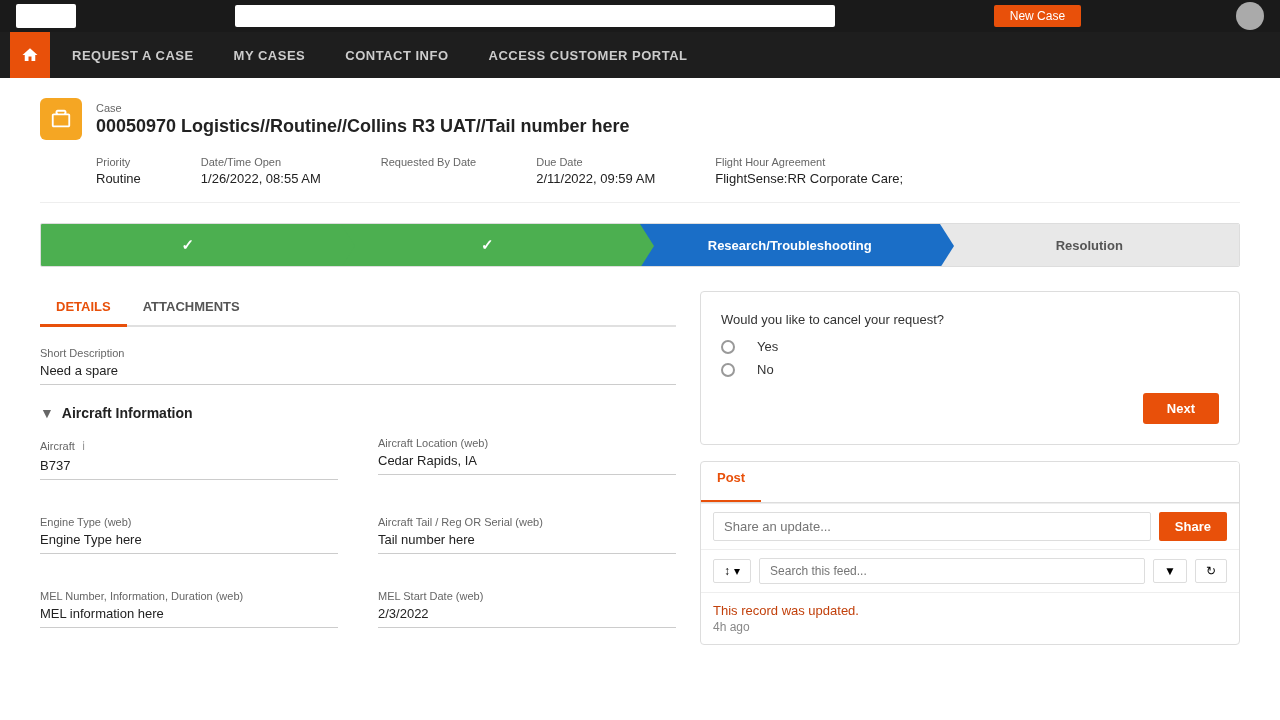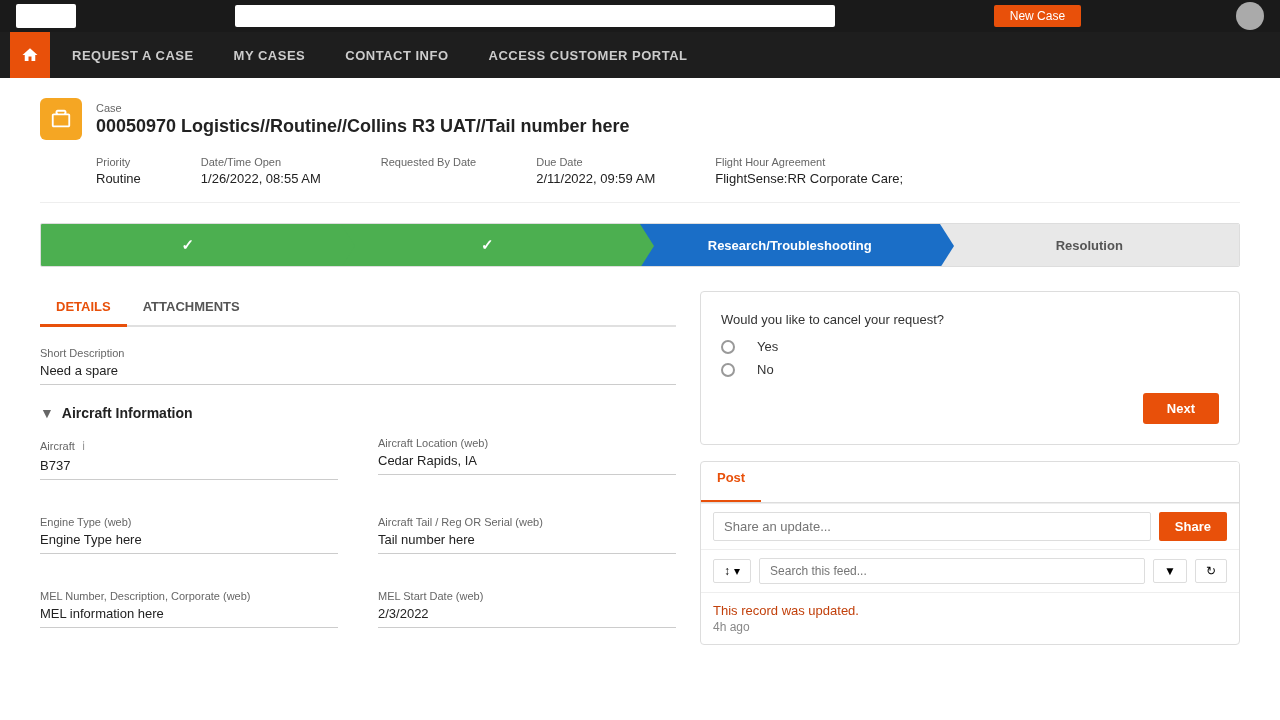--- a/index.html
+++ b/index.html
@@ -414,21 +414,21 @@
           <div class="field-value">Engine Type here</div>
         </div>
         <div class="field-group">
           <div class="field-label">Aircraft Tail / Reg OR Serial (web)</div>
           <div class="field-value">Tail number here</div>
         </div>
       </div>
 
       <div class="two-field-row">
         <div class="field-group">
-          <div class="field-label">MEL Number, Description, Corporate (web)</div>
+          <div class="field-label">MEL Number, Information, Duration (web)</div>
           <div class="field-value">MEL information here</div>
         </div>
         <div class="field-group">
           <div class="field-label">MEL Start Date (web)</div>
           <div class="field-value">2/3/2022</div>
         </div>
       </div>
     </div>
 
     <div class="right-col">

